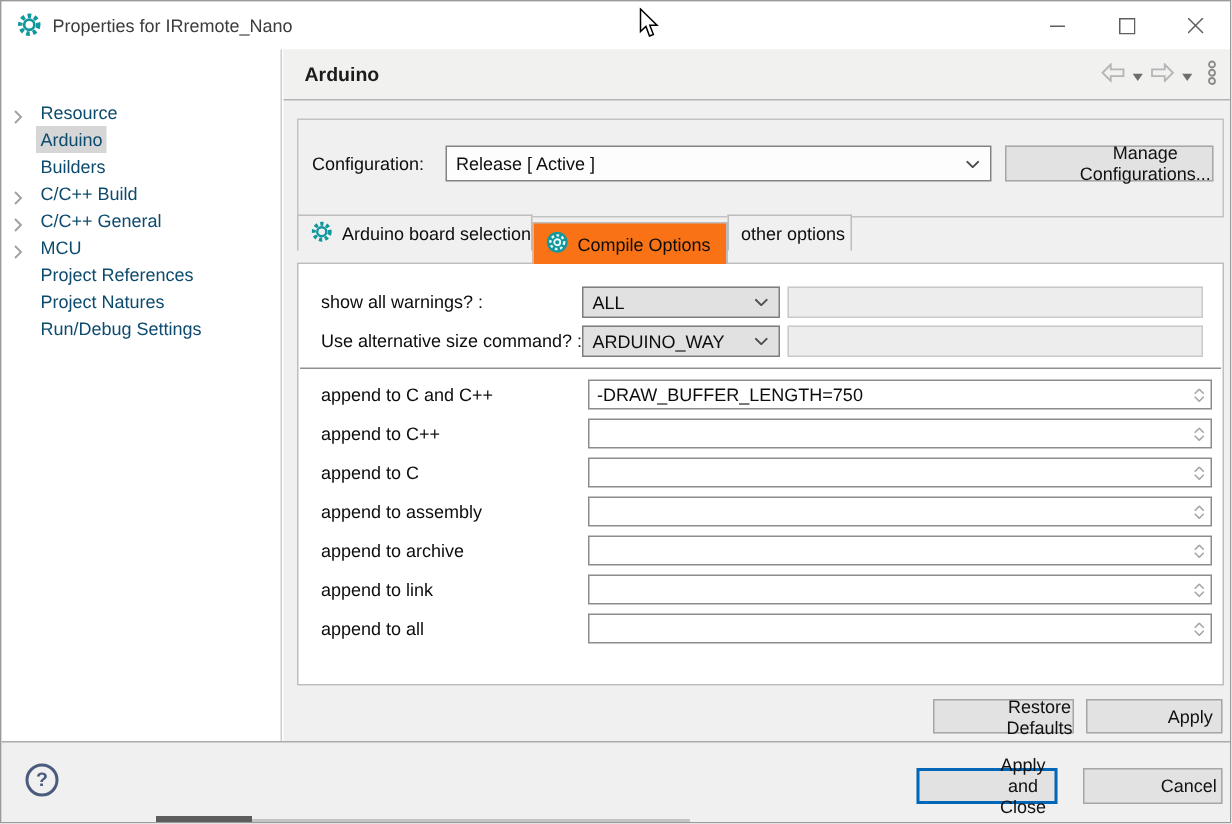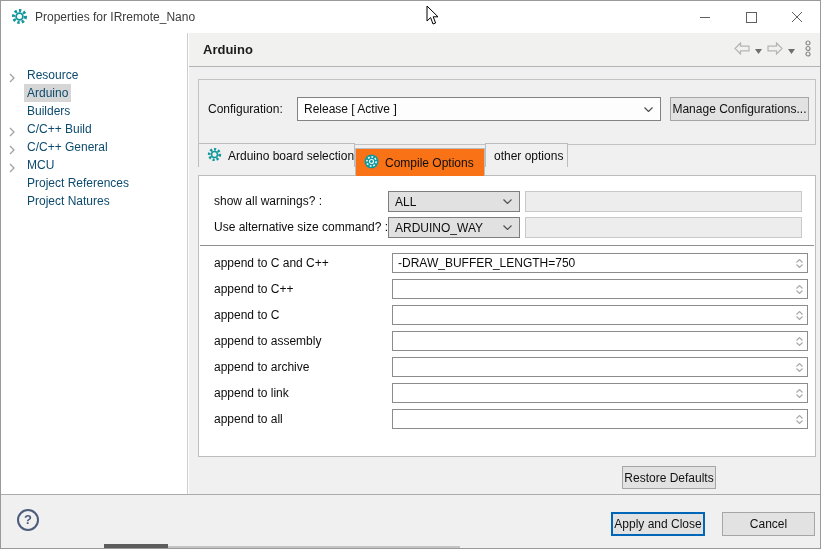--- a/index.html
+++ b/index.html
@@ -30,21 +30,21 @@
   .pane-header { position:absolute; left:0; top:0; width:631px; height:34px; background:#f1f1f0; border-bottom:1px solid #b3b3b3; }
   .pane-title { position:absolute; left:14px; top:0; height:34px; line-height:34px; font-weight:bold; font-size:13px; color:#1c1c1c; }
   .pane-nav { position:absolute; right:8px; top:0; height:34px; display:flex; align-items:center; gap:5px; }
 
   .config-group { position:absolute; left:9px; top:46px; width:618px; height:66px; border:1px solid #c3c3c3; }
   .cfg-label { position:absolute; left:9px; top:17px; height:24px; line-height:24px; color:#0d0d0d; }
   .combo { position:absolute; border:1px solid #828282; background:#fdfdfd; display:flex; align-items:center; cursor:default; }
   .combo .cval { flex:1; padding-left:6px; white-space:nowrap; overflow:hidden; color:#0d0d0d; }
   .combo .cchev { padding-right:7px; display:flex; align-items:center; }
   .cfg-combo { left:98px; top:17px; width:364px; height:24px; }
-  .btn { border:1px solid #a6a6a6; background:#e2e2e2; text-align:center; color:#111; cursor:default; font-size:12px; display:flex; align-items:center; justify-content:center; }
+  .btn { border:1px solid #a6a6a6; background:#e2e2e2; text-align:center; color:#111; cursor:default; font-size:12px; display:flex; align-items:center; justify-content:center;padding-left:48px; }
   .manage-btn { position:absolute; left:471px; top:17px; width:139px; height:24px; }
 
   
   .tab { position:absolute; height:24px; top:110px; border:1px solid #bdbdbd; border-bottom:none; background:#f0f0f0; display:flex; align-items:center; gap:6px; padding:0 8px; white-space:nowrap; color:#0d0d0d; }
   .tab.t1 { left:9px;  width:157px; }
   .tab.t2 { left:166px; width:130px; top:115px; height:28px; background:#f97316; z-index:3; }
   .tab.t3 { left:296px; width:83px; }
 
   
   .panel { position:absolute; left:9px; top:142px; width:618px; height:282px; background:#fff; border:1px solid #bdbdbd; z-index:1; }
@@ -132,20 +132,23 @@
               <polyline points="1,1 5,5 1,9" fill="none" stroke="#a2a2a2" stroke-width="1.3"></polyline>
             </svg></span>
         <span class="tlabel">MCU</span>
       </div>
       <div class="trow">
         <span class="tlabel">Project References</span>
       </div>
       <div class="trow">
         <span class="tlabel">Project Natures</span>
       </div>
+      <div class="trow">
+        <span class="tlabel">Run/Debug Settings</span>
+      </div>
     </div>
   </div>
 
   <div class="rightpane">
     <div class="pane-header">
       <span class="pane-title">Arduino</span>
       <div class="pane-nav">
         <span><svg width="16" height="13" viewBox="0 0 16 13">
               <path d="M6.5 1 L1 6.5 L6.5 12 L6.5 8.8 L15 8.8 L15 4.2 L6.5 4.2 Z" fill="none" stroke="#b5b5b5" stroke-width="1.2"></path>
             </svg></span>
@@ -310,20 +313,21 @@
               <polyline points="0.5,3.5 3.5,0.5 6.5,3.5" fill="none" stroke="#a8a8a8" stroke-width="1.1"></polyline>
             </svg>
             <svg width="7" height="4" viewBox="0 0 7 4">
               <polyline points="0.5,0.5 3.5,3.5 6.5,0.5" fill="none" stroke="#a8a8a8" stroke-width="1.1"></polyline>
             </svg>
           </span>
       </div>
     </div>
 
     <div class="btn restore-btn">Restore Defaults</div>
+    <div class="btn apply-btn">Apply</div>
   </div>
 
   <div class="bottombar">
     <div class="help">?</div>
     <div class="btn ok-btn">Apply and Close</div>
     <div class="btn cancel-btn">Cancel</div>
     <div class="frag1"></div>
     <div class="frag2"></div>
   </div>
 

